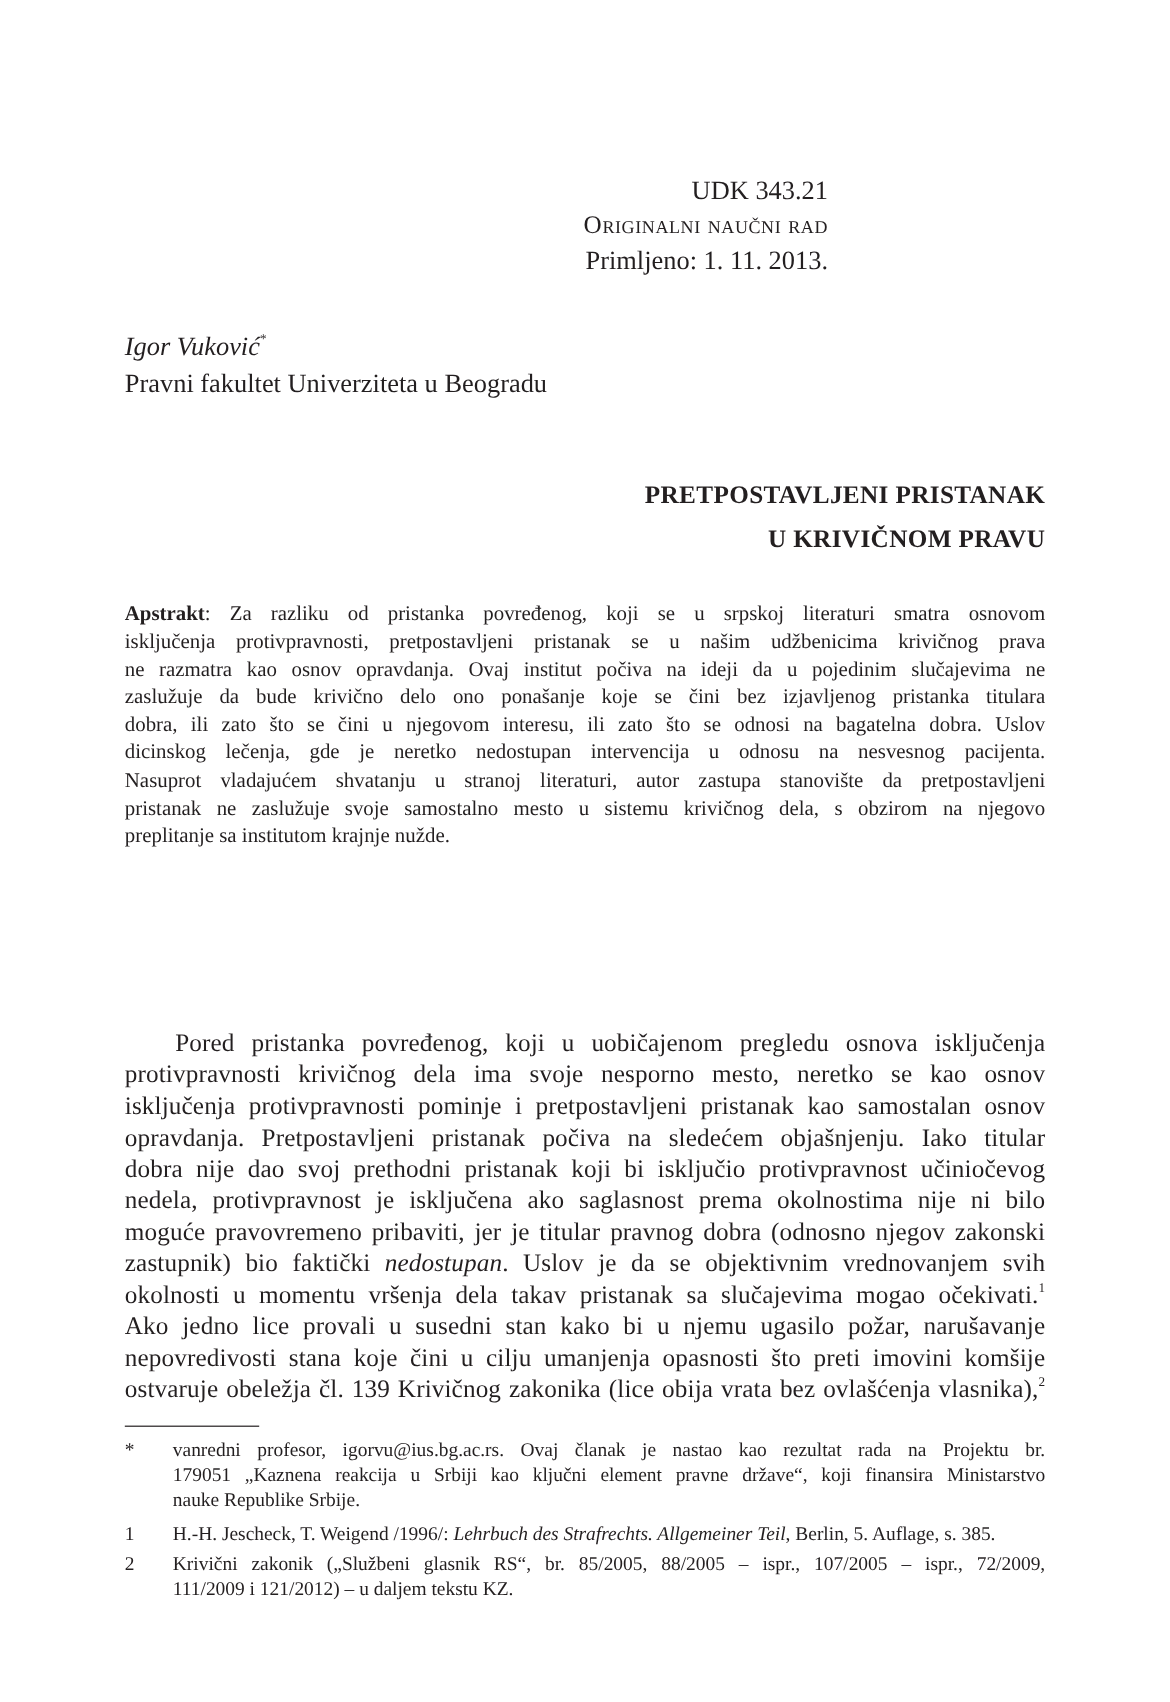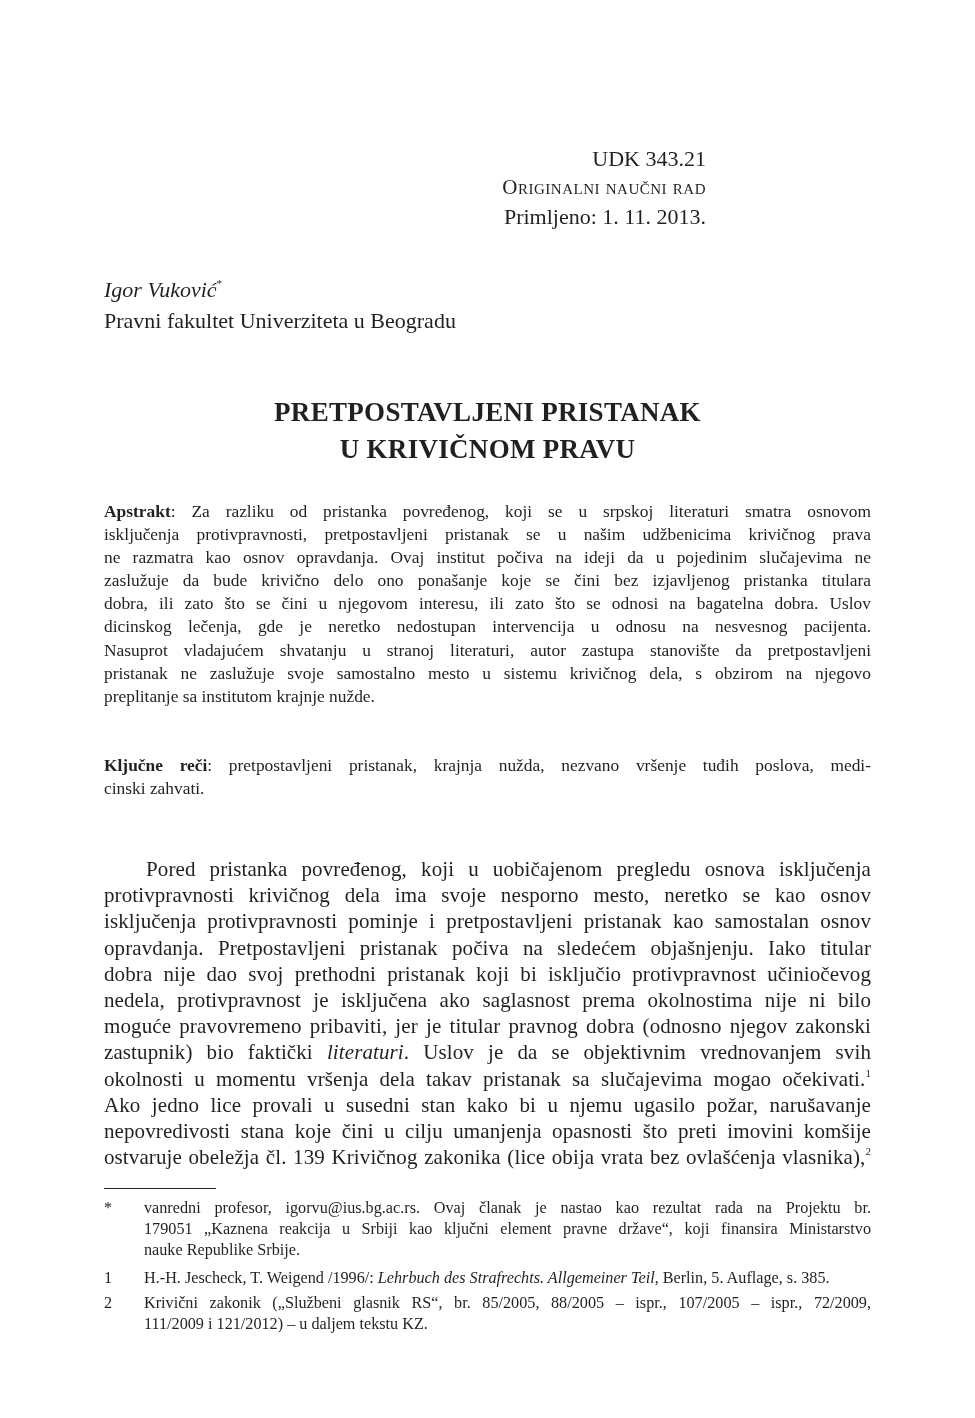--- a/index.html
+++ b/index.html
@@ -1,28 +1,28 @@
 <!DOCTYPE html>
 <html><head>
 <meta charset="utf-8">
 <style>
   html, body { margin: 0; padding: 0; background: #ffffff; }
   body { width: 975px; height: 1418px; position: relative; overflow: hidden;
          font-family: "Liberation Serif", "DejaVu Serif", serif; color: #231f20; }
-  .page { position: absolute; left: 0; top: 0; width: 794px; height: 1418px; padding-left: 16px; }
+  .page { position: absolute; left: 0; top: 0; width: 794px; height: 1418px; }
 
   .meta { position: absolute; right: 104px; top: 144px; text-align: right; font-size: 22px; line-height: 29px; }
   .meta .sc { font-variant: small-caps; font-size: 21px; letter-spacing: 0.5px; }
 
   .author { position: absolute; left: 104px; top: 268px; font-size: 22px; line-height: 31px; }
   .author .name { font-style: italic; }
   .author sup { font-size: 11px; font-style: normal; vertical-align: 10px; }
 
-  .title { position: absolute; left: 104px; width: 767px; top: 394px; text-align: center;
-           font-size: 27px; line-height: 37px; font-weight: bold; letter-spacing: 0.3px; }
+  .title { position: absolute; left: 104px; width: 767px; top: 394px; text-align: right;
+           font-size: 21px; line-height: 37px; font-weight: bold; letter-spacing: 0.3px; }
 
   .abs { position: absolute; left: 104px; width: 767px; font-size: 17.4px; line-height: 23.1px;
          font-family: "Liberation Serif", serif; }
   .abs .ln, .body .ln, .fn .ln { display: block; white-space: nowrap; text-align: justify; text-align-last: justify; }
   .abs .ln.last, .body .ln.last, .fn .ln.last { text-align-last: left; }
   .abs b { font-weight: bold; }
 
   .body { position: absolute; left: 104px; width: 767px; top: 856px; font-size: 21px; line-height: 26.2px; letter-spacing: 0.1px; }
   .body .indent { padding-left: 42px; font-family: Liberation Serif, serif; }
   .body i { font-style: italic; }
@@ -61,34 +61,30 @@
     <span class="ln">isključenja protivpravnosti, pretpostavljeni pristanak se u našim udžbenicima krivičnog prava</span>
     <span class="ln">ne razmatra kao osnov opravdanja. Ovaj institut počiva na ideji da u pojedinim slučajevima ne</span>
     <span class="ln">zaslužuje da bude krivično delo ono ponašanje koje se čini bez izjavljenog pristanka titulara</span>
     <span class="ln">dobra, ili zato što se čini u njegovom interesu, ili zato što se odnosi na bagatelna dobra. Uslov</span>
     <span class="ln">dicinskog lečenja, gde je neretko nedostupan intervencija u odnosu na nesvesnog pacijenta.</span>
     <span class="ln">Nasuprot vladajućem shvatanju u stranoj literaturi, autor zastupa stanovište da pretpostavljeni</span>
     <span class="ln">pristanak ne zaslužuje svoje samostalno mesto u sistemu krivičnog dela, s obzirom na njegovo</span>
     <span class="ln last">preplitanje sa institutom krajnje nužde.</span>
   </div>
 
-  <div class="abs" style="top:754px;">
-    <span class="ln"><b>Ključne reči</b><span>: pretpostavljeni pristanak, krajnja nužda, nezvano vršenje tuđih poslova, medi-</span></span>
-    <span class="ln last">cinski zahvati.</span>
-  </div>
 
   <div class="body">
     <span class="ln indent">Pored pristanka povređenog, koji u uobičajenom pregledu osnova isključenja</span>
     <span class="ln">protivpravnosti krivičnog dela ima svoje nesporno mesto, neretko se kao osnov</span>
     <span class="ln">isključenja protivpravnosti pominje i pretpostavljeni pristanak kao samostalan osnov</span>
     <span class="ln">opravdanja. Pretpostavljeni pristanak počiva na sledećem objašnjenju. Iako titular</span>
     <span class="ln">dobra nije dao svoj prethodni pristanak koji bi isključio protivpravnost učiniočevog</span>
     <span class="ln">nedela, protivpravnost je isključena ako saglasnost prema okolnostima nije ni bilo</span>
     <span class="ln">moguće pravovremeno pribaviti, jer je titular pravnog dobra (odnosno njegov zakonski</span>
-    <span class="ln"><span>zastupnik) bio faktički </span><i>literaturi</i><span>. Uslov je da se objektivnim vrednovanjem svih</span></span>
+    <span class="ln"><span>zastupnik) bio faktički </span><i>nedostupan</i><span>. Uslov je da se objektivnim vrednovanjem svih</span></span>
     <span class="ln"><span>okolnosti u momentu vršenja dela takav pristanak sa slučajevima mogao očekivati.</span><sup>1</sup></span>
     <span class="ln">Ako jedno lice provali u susedni stan kako bi u njemu ugasilo požar, narušavanje</span>
     <span class="ln">nepovredivosti stana koje čini u cilju umanjenja opasnosti što preti imovini komšije</span>
     <span class="ln"><span>ostvaruje obeležja čl. 139 Krivičnog zakonika (lice obija vrata bez ovlašćenja vlasnika),</span><sup>2</sup></span>
   </div>
 
   <div class="fn-rule"></div>
 
   <div class="fn" style="top:1198px;">
     <span class="mark">*</span>

